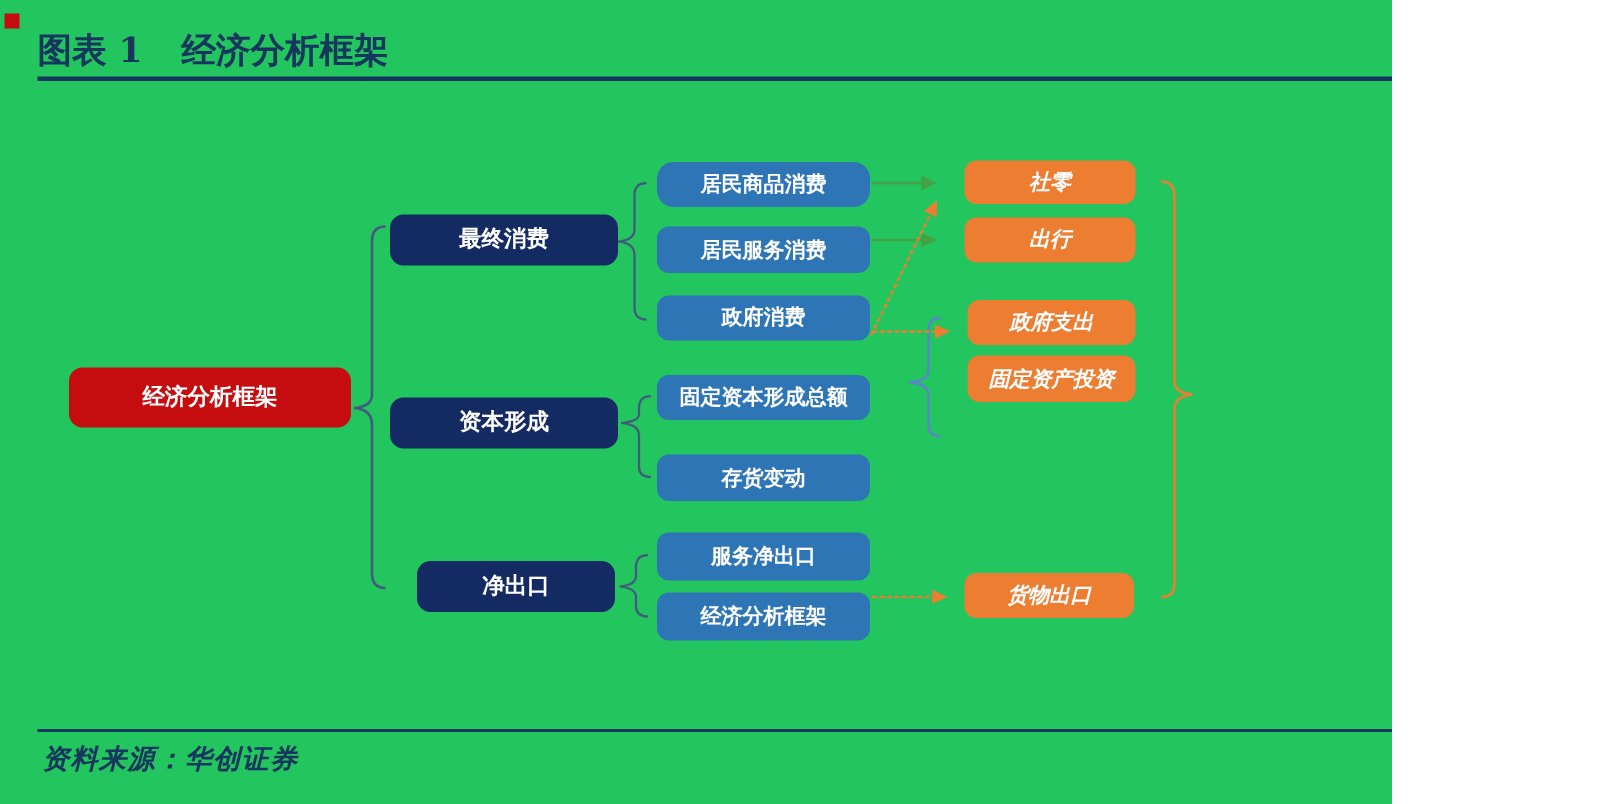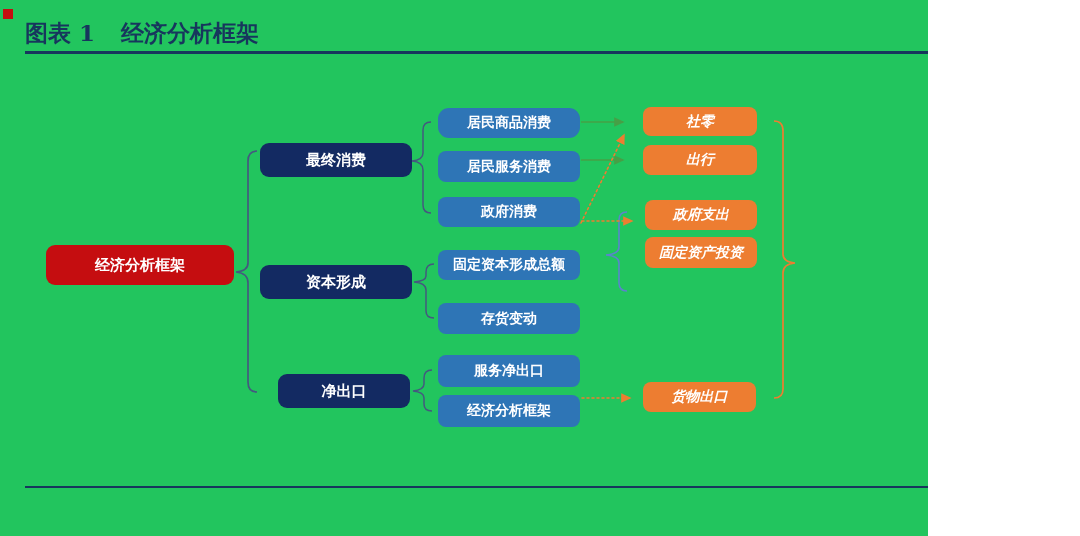--- a/index.html
+++ b/index.html
@@ -76,14 +76,15 @@
   <div class="box blue" style="left:438px;top:355px;width:142px;height:32px;">服务净出口</div>
   <div class="box blue" style="left:438px;top:395px;width:142px;height:32px;">经济分析框架</div>
 
   <div class="box orange" style="left:643px;top:107px;width:114px;height:29px;">社零</div>
   <div class="box orange" style="left:643px;top:145px;width:114px;height:30px;">出行</div>
   <div class="box orange" style="left:645px;top:200px;width:112px;height:30px;">政府支出</div>
   <div class="box orange" style="left:645px;top:237px;width:112px;height:31px;">固定资产投资</div>
   <div class="box orange" style="left:643px;top:382px;width:113px;height:30px;">货物出口</div>
 
   <div class="rule-bottom"></div>
+  <div class="source-row">资料来源：华创证券</div>
 
 </div>
 
 </body></html>

